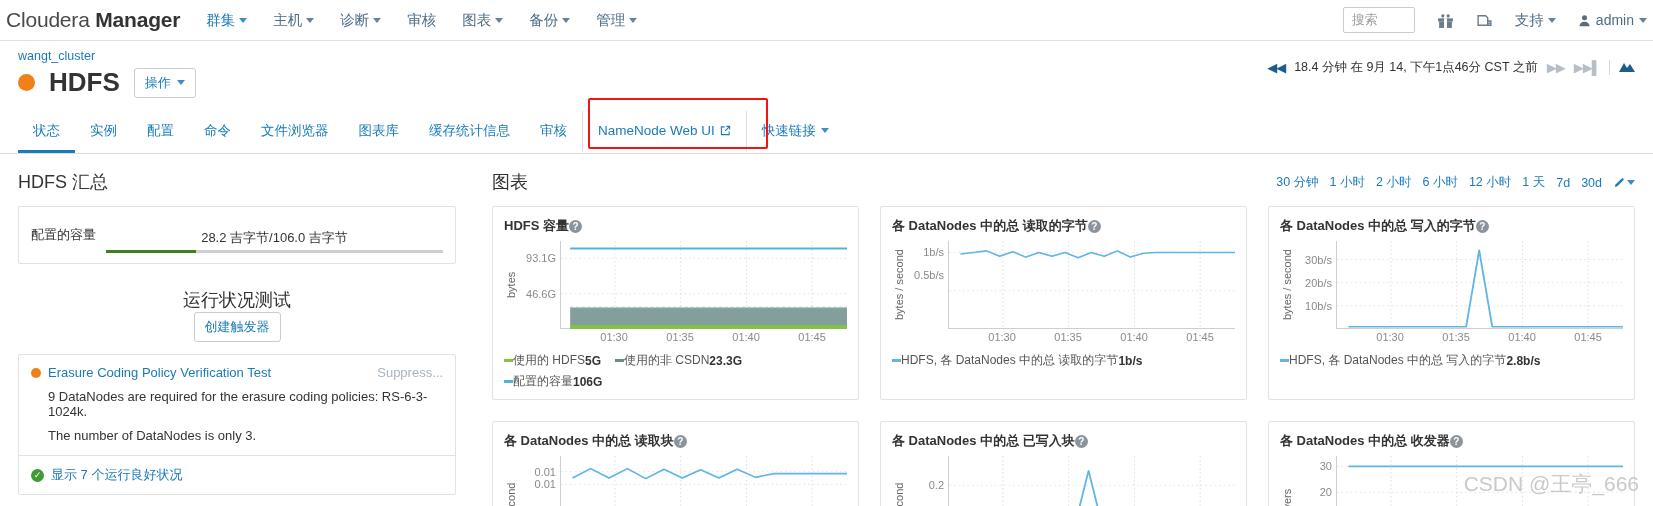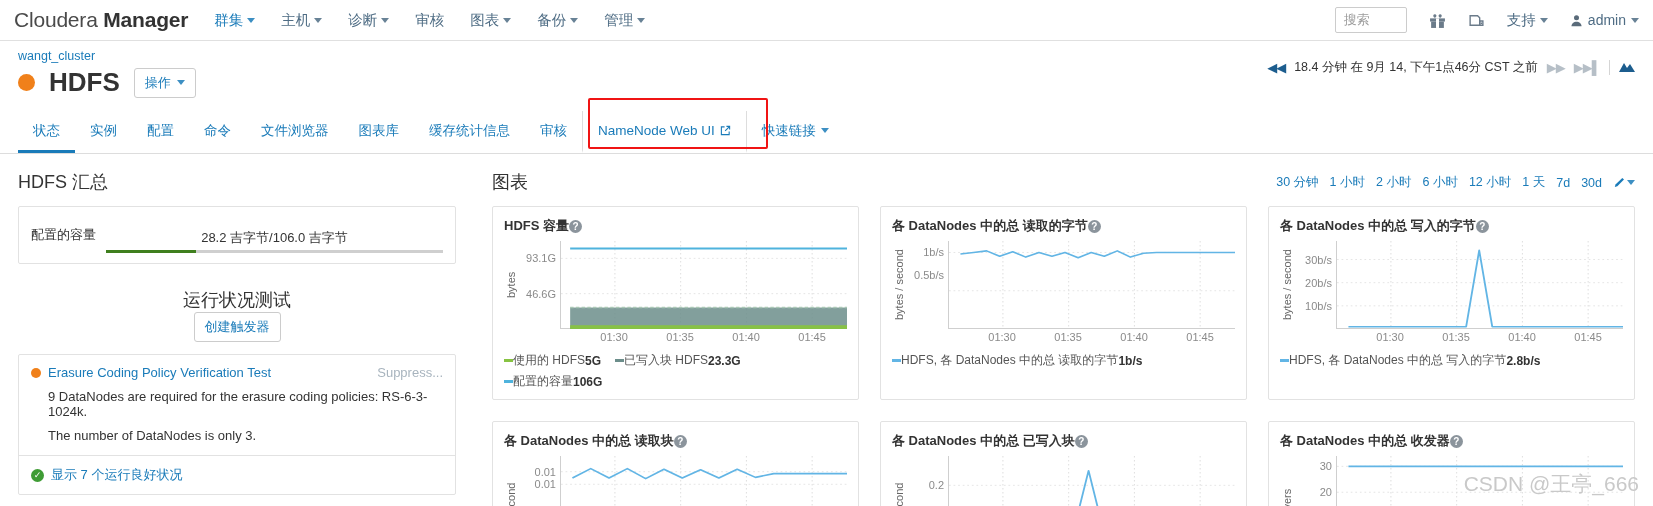--- a/index.html
+++ b/index.html
@@ -7,21 +7,21 @@
   body {
     width:1653px; height:506px;
     font-family:"Liberation Sans","DejaVu Sans",sans-serif;
     font-size:13px; color:#333; background:#fff;
     overflow:hidden; position:relative;
   }
 
   
   .navbar{
     height:41px; border-bottom:1px solid #e0e0e0;
-    display:flex; align-items:center; padding:0 14px; background:#fff;
+    display:flex; align-items:center; padding:0 6px; background:#fff;
   }
   .brand{ font-size:21px; color:#4a4a4a; letter-spacing:-.2px; margin-right:26px; white-space:nowrap;}
   .brand b{ font-weight:bold; color:#333; }
   .nav-items{ display:flex; align-items:center; gap:26px; }
   .nav-item{ color:#4e6c84; font-size:14.5px; white-space:nowrap; cursor:pointer; display:flex; align-items:center; gap:4px;}
   .nav-item.active{ color:#1a7bb9; }
   .caret{ display:inline-block; width:0;height:0;border-left:4px solid transparent;border-right:4px solid transparent;border-top:5px solid currentColor; opacity:.85;}
   .nav-right{ margin-left:auto; display:flex; align-items:center; gap:22px; }
   .search-box{
     width:72px; height:26px; border:1px solid #ccc; border-radius:2px;
@@ -353,21 +353,21 @@
             <div style="left: 87.8161%;">01:45</div>
           </div>
           <div class="legend">
             <span class="li">
               <i class="swatch" style="background: rgb(135, 195, 66);"></i>
               <span>使用的 HDFS</span>
               <b>5G</b>
             </span>
             <span class="li">
               <i class="swatch" style="background: rgb(108, 142, 139);"></i>
-              <span>已写入块 HDFS</span>
+              <span>使用的非 CSDN</span>
               <b>23.3G</b>
             </span>
             <span class="li">
               <i class="swatch" style="background: rgb(79, 179, 221);"></i>
               <span>配置的容量</span>
               <b>106G</b>
             </span>
           </div>
         </div>
         <div class="chart-card">

